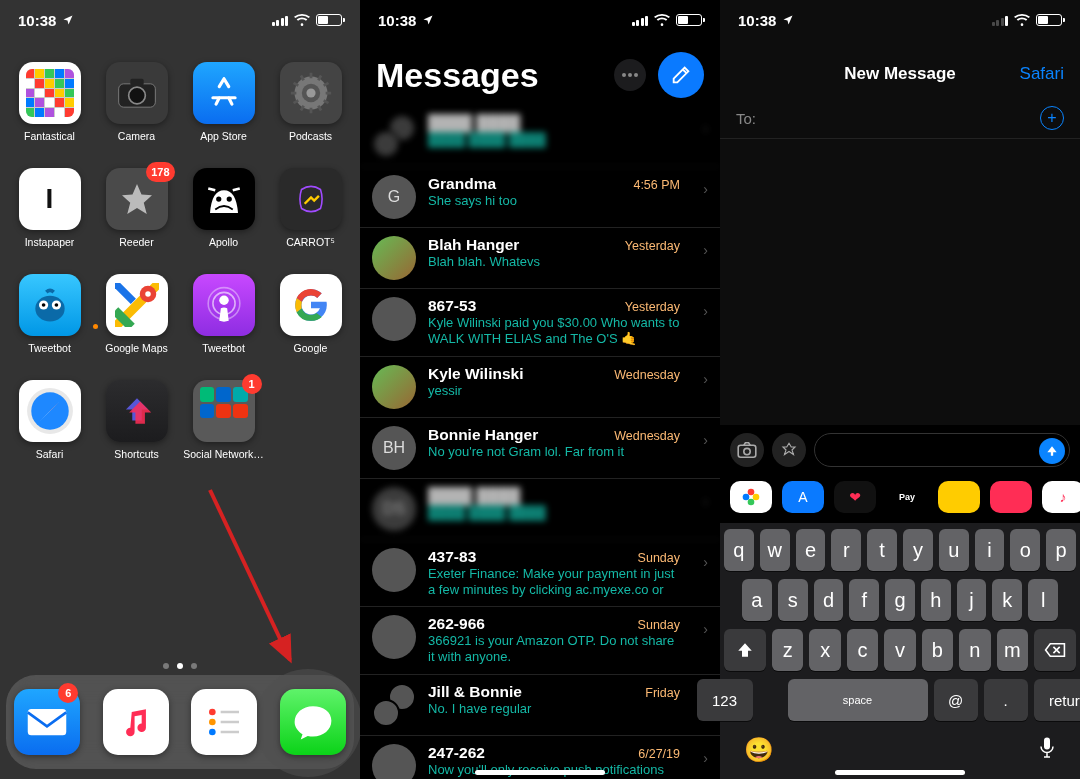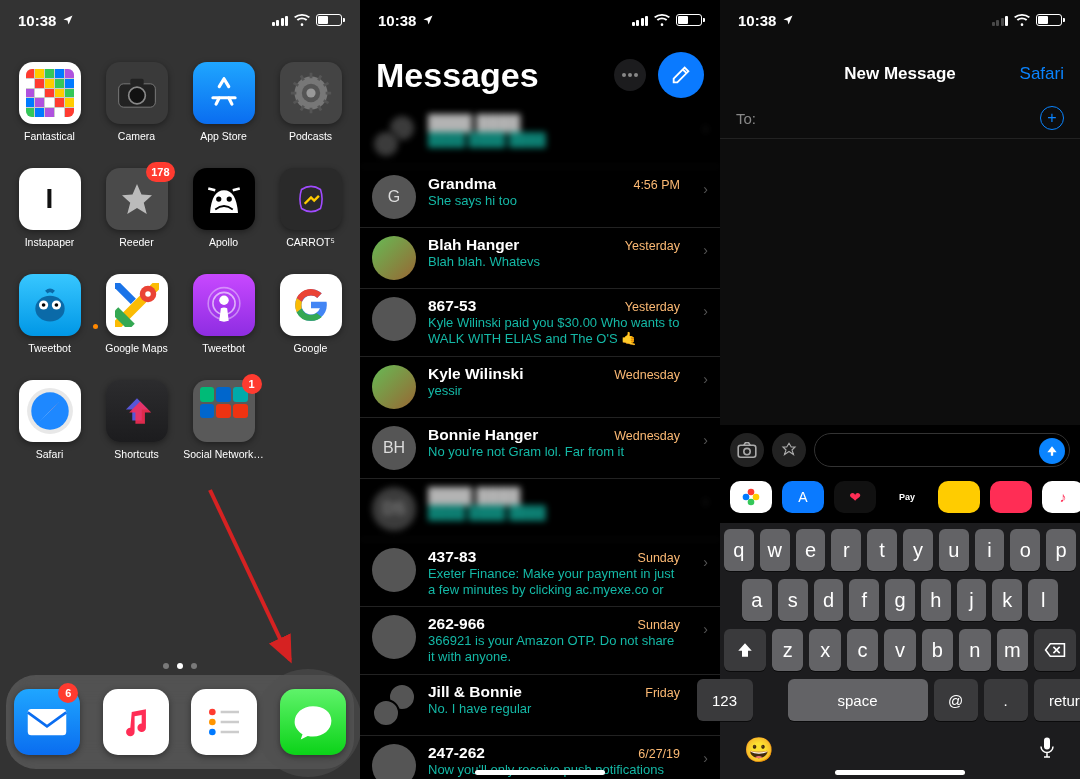--- a/index.html
+++ b/index.html
@@ -698,21 +698,21 @@
           <div class="key">m</div>
           <div class="key sp" style="flex: 0 0 42px;">
             <svg width="22" height="16" viewBox="0 0 28 20">
               <path d="M8 2 L26 2 L26 18 L8 18 L2 10 Z" fill="none" stroke="#fff" stroke-width="2"></path>
               <path d="M12 6 L20 14 M20 6 L12 14" stroke="#fff" stroke-width="2"></path>
             </svg>
           </div>
         </div>
       <div class="krow" id="kr4">
           <div class="key sp" style="flex: 0 0 56px; font-size: 15px;">123</div>
-          <div class="key " style="flex: 0 0 140px; font-size: 15px; margin-left: 29px;">space</div>
+          <div class="key " style="flex: 0 0 140px; font-size: 11px; margin-left: 29px;">space</div>
           <div class="key sp" style="flex: 0 0 44px; font-size: 15px;">@</div>
           <div class="key sp" style="flex: 0 0 44px; font-size: 15px;">.</div>
           <div class="key sp" style="flex: 0 0 70px; font-size: 15px;">return</div>
         </div>
       <div class="kbot">
         <span style="font-size:24px">😀</span>
         <span><svg width="18" height="26" viewBox="0 0 24 32">
               <rect x="8" y="2" width="8" height="16" rx="4" fill="#fff"></rect>
               <path d="M4 14a8 8 0 0016 0M12 22v6M8 28h8" stroke="#fff" stroke-width="2" fill="none"></path>
             </svg></span>

